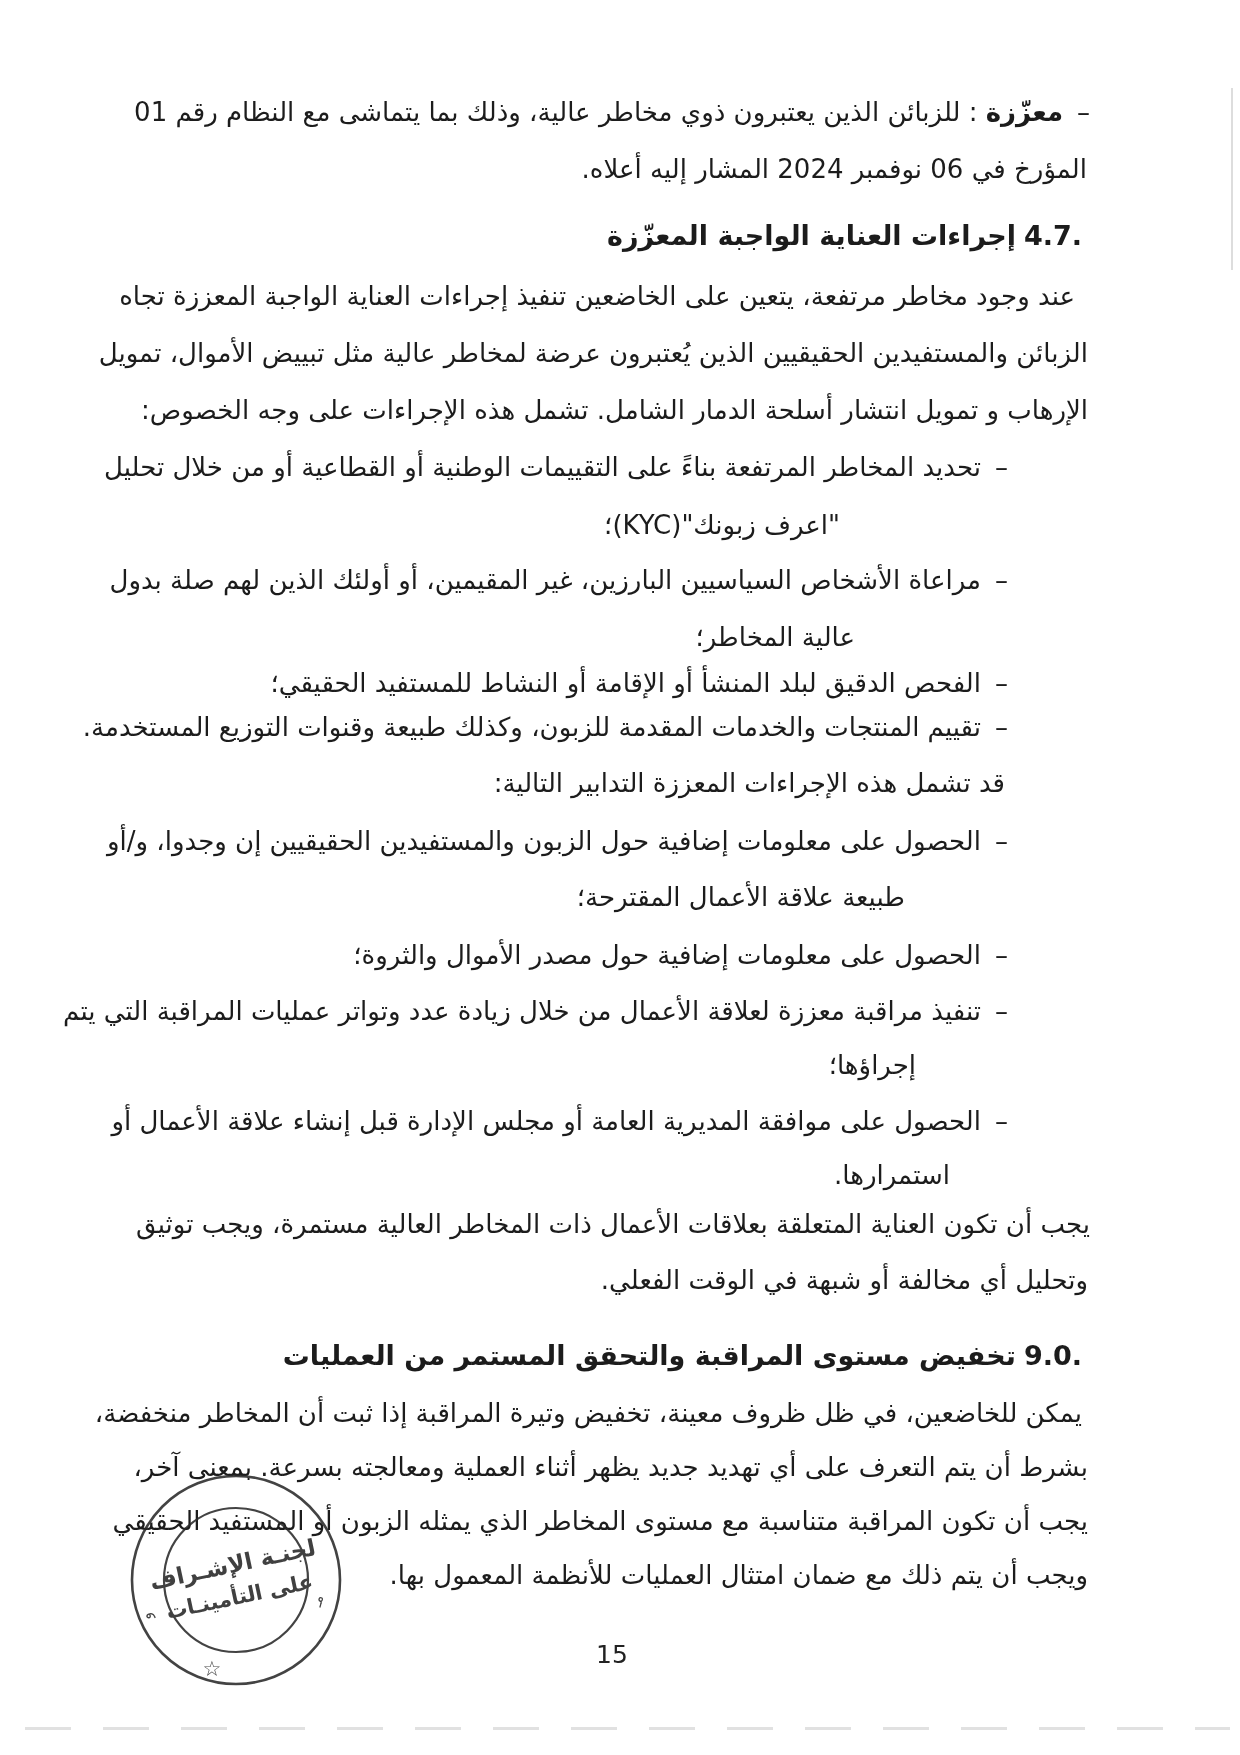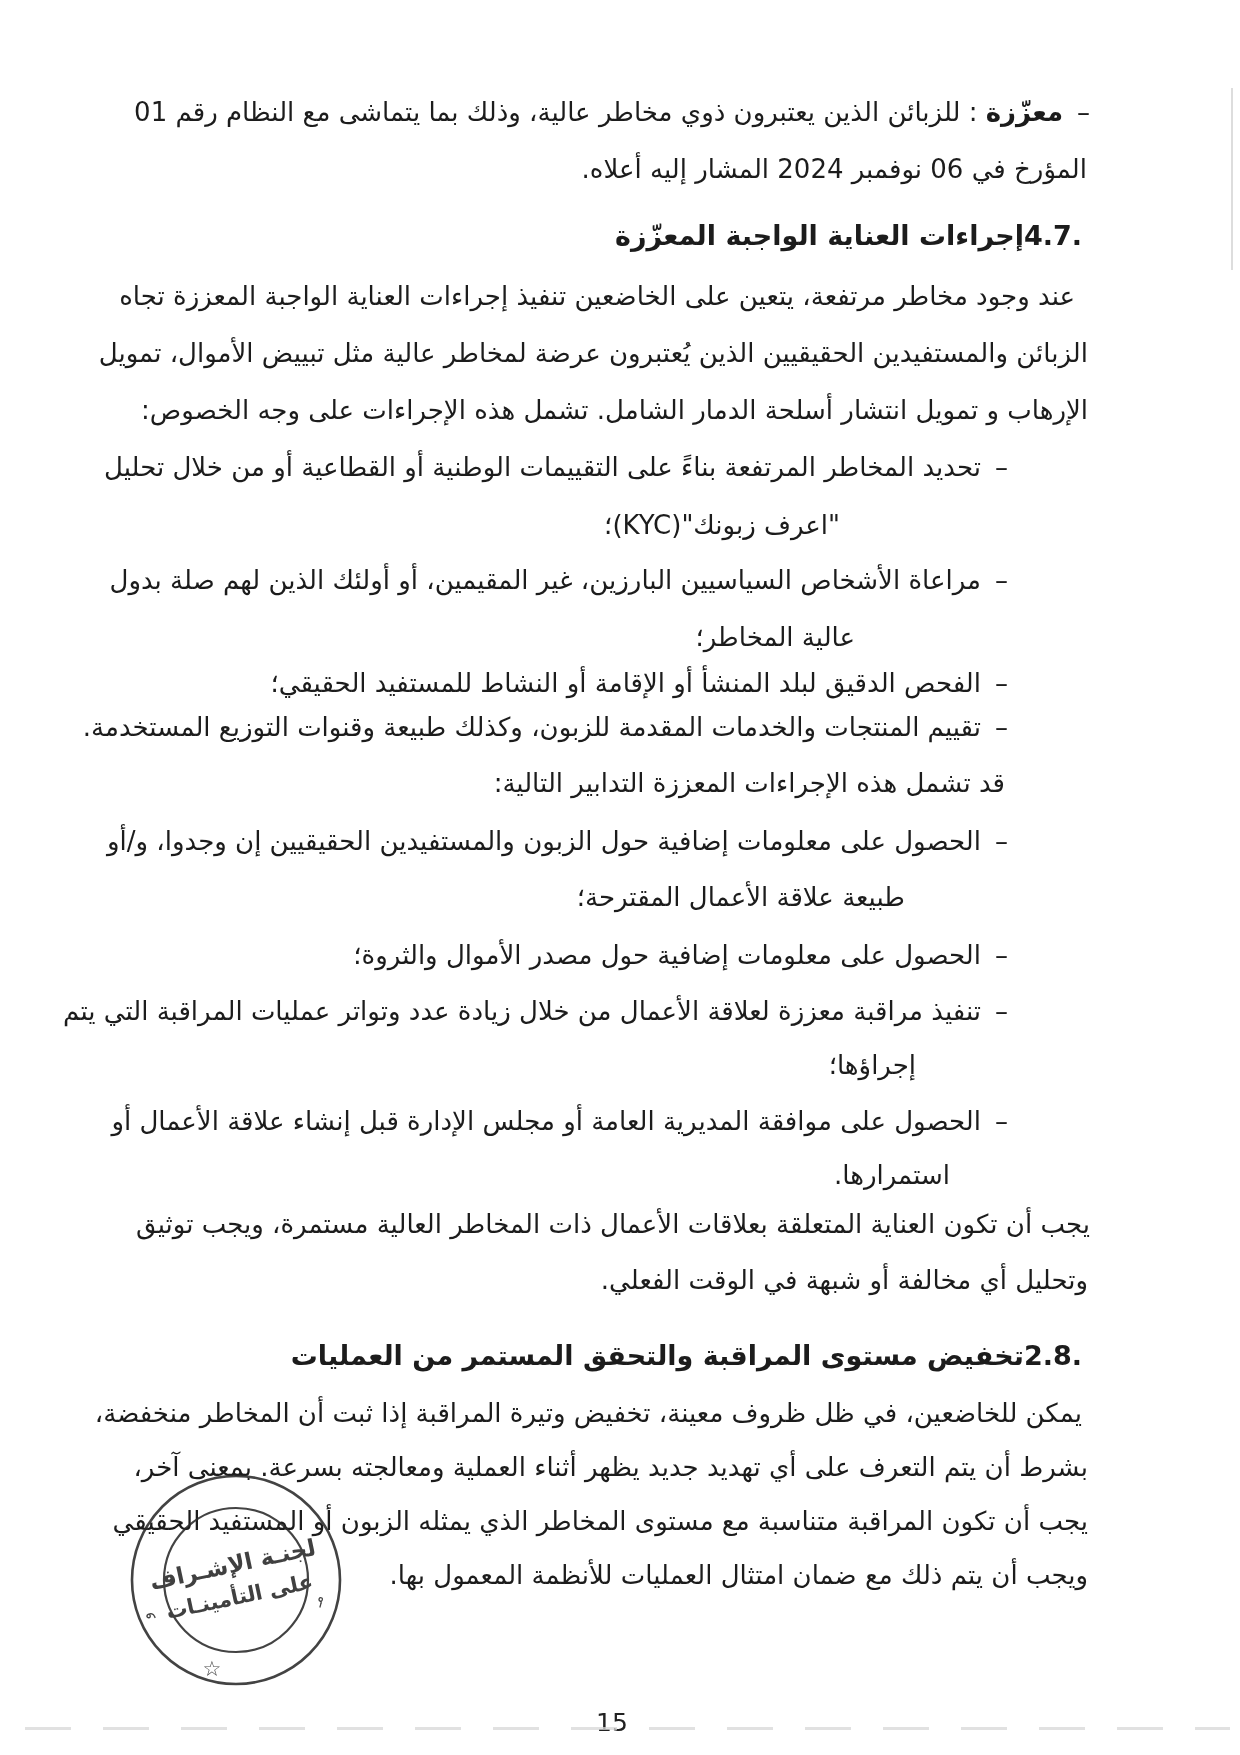--- a/index.html
+++ b/index.html
@@ -9,21 +9,21 @@
     font-family:"DejaVu Sans","Liberation Sans",sans-serif;
   }
   .page{position:absolute;inset:0;}
   .line{
     position:absolute;direction:rtl;white-space:nowrap;
     font-size:26px;line-height:1.35;color:#1c1c1c;
   }
   .bold{font-weight:bold;}
   .heading{font-size:27px;font-weight:bold;}
   .dash{margin-inline-end:14px;}
-  .num{display:inline-block;margin-inline-end:8px;}
+  .num{display:inline-block;margin-inline-end:8px;margin-left:8px;}
   
   .l-intro1 {top:95px;  right:150px;}
   .l-intro2 {top:152px; right:153px;}
   .l-h1     {top:218px; right:150px;}
   .l-p1a    {top:279px; right:165px;}
   .l-p1b    {top:336px; right:152px;}
   .l-p1c    {top:393px; right:152px;}
   .l-b1a    {top:450px; right:232px;}
   .l-b1b    {top:508px; right:400px;}
   .l-b2a    {top:563px; right:232px;}
@@ -39,21 +39,21 @@
   .l-m4a    {top:1104px;right:232px;}
   .l-m4b    {top:1158px;right:290px;}
   .l-c1     {top:1207px;right:150px;}
   .l-c2     {top:1263px;right:152px;}
   .l-h2     {top:1338px;right:150px;}
   .l-p4a    {top:1396px;right:158px;}
   .l-p4b    {top:1450px;right:152px;}
   .l-p4c    {top:1504px;right:152px;}
   .l-p4d    {top:1558px;right:152px;}
   .page-number{
-    position:absolute;top:1708px;left:572px;width:80px;text-align:center;
+    position:absolute;top:1640px;left:572px;width:80px;text-align:center;
     font-size:25px;color:#222;direction:ltr;
   }
   .stamp{
     position:absolute;left:126px;top:1470px;width:220px;height:220px;
     opacity:.88;pointer-events:none;
   }
   .artifact-bottom{
     position:absolute;top:1727px;left:25px;right:10px;height:3px;opacity:.75;
     background:repeating-linear-gradient(90deg,#d7d7d7 0 46px,transparent 46px 78px);
   }
@@ -118,21 +118,21 @@
 
   <div class="line l-m4a">
     <span class="dash">–</span><span>الحصول على موافقة المديرية العامة أو مجلس الإدارة قبل إنشاء علاقة الأعمال أو</span>
   </div>
   <div class="line l-m4b">استمرارها.</div>
 
   <div class="line l-c1">يجب أن تكون العناية المتعلقة بعلاقات الأعمال ذات المخاطر العالية مستمرة، ويجب توثيق</div>
   <div class="line l-c2">وتحليل أي مخالفة أو شبهة في الوقت الفعلي.</div>
 
   <div class="line l-h2 heading">
-    <span class="num" dir="ltr">2.8.</span><span>تخفيض مستوى المراقبة والتحقق المستمر من العمليات</span>
+    <span class="num" dir="ltr">9.0.</span><span>تخفيض مستوى المراقبة والتحقق المستمر من العمليات</span>
   </div>
 
   <div class="line l-p4b">بشرط أن يتم التعرف على أي تهديد جديد يظهر أثناء العملية ومعالجته بسرعة. بمعنى آخر،</div>
   <div class="line l-p4a">يمكن للخاضعين، في ظل ظروف معينة، تخفيض وتيرة المراقبة إذا ثبت أن المخاطر منخفضة،</div>
   <div class="line l-p4c">يجب أن تكون المراقبة متناسبة مع مستوى المخاطر الذي يمثله الزبون أو المستفيد الحقيقي</div>
   <div class="line l-p4d">ويجب أن يتم ذلك مع ضمان امتثال العمليات للأنظمة المعمول بها.</div>
 
   <div class="page-number">15</div>
 
   <svg class="stamp" viewBox="0 0 220 220">

